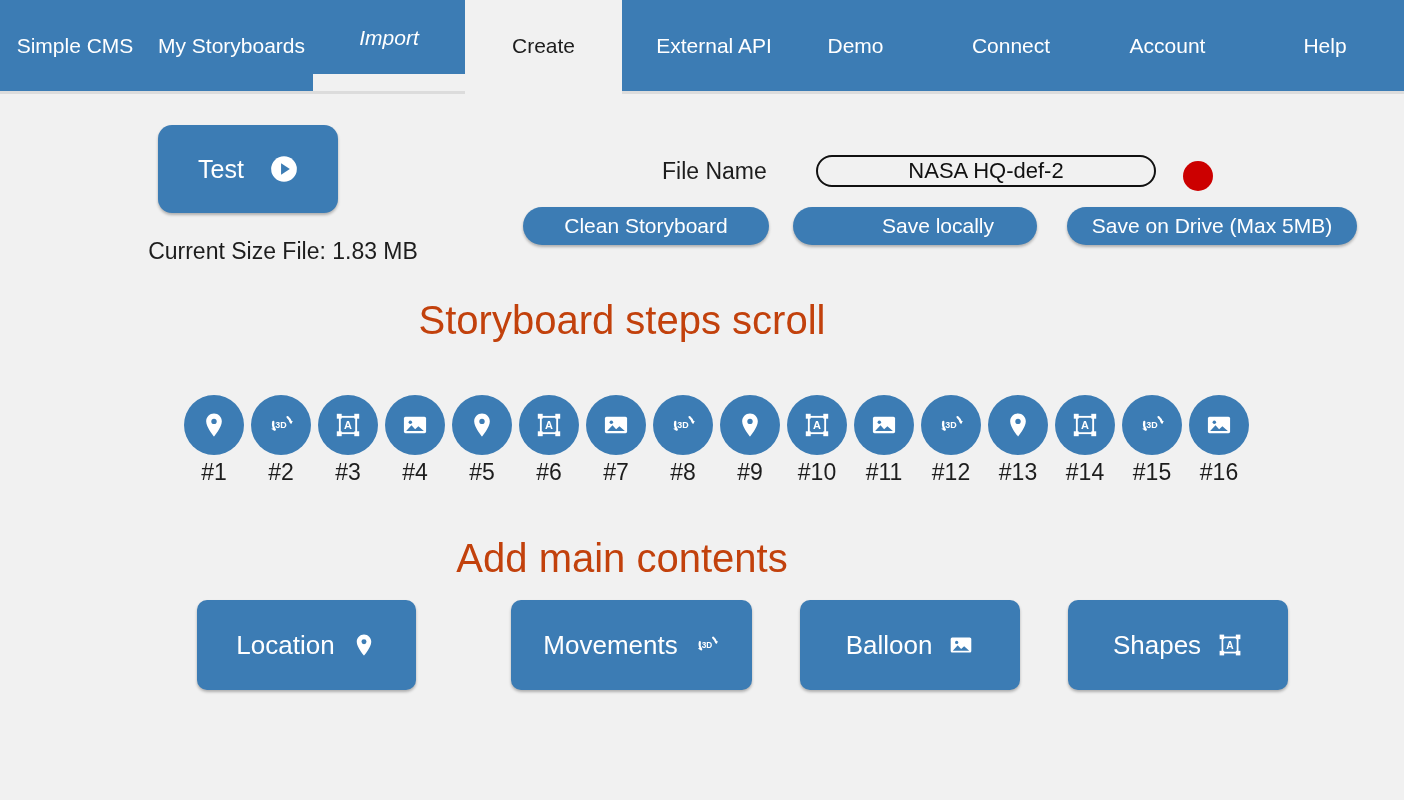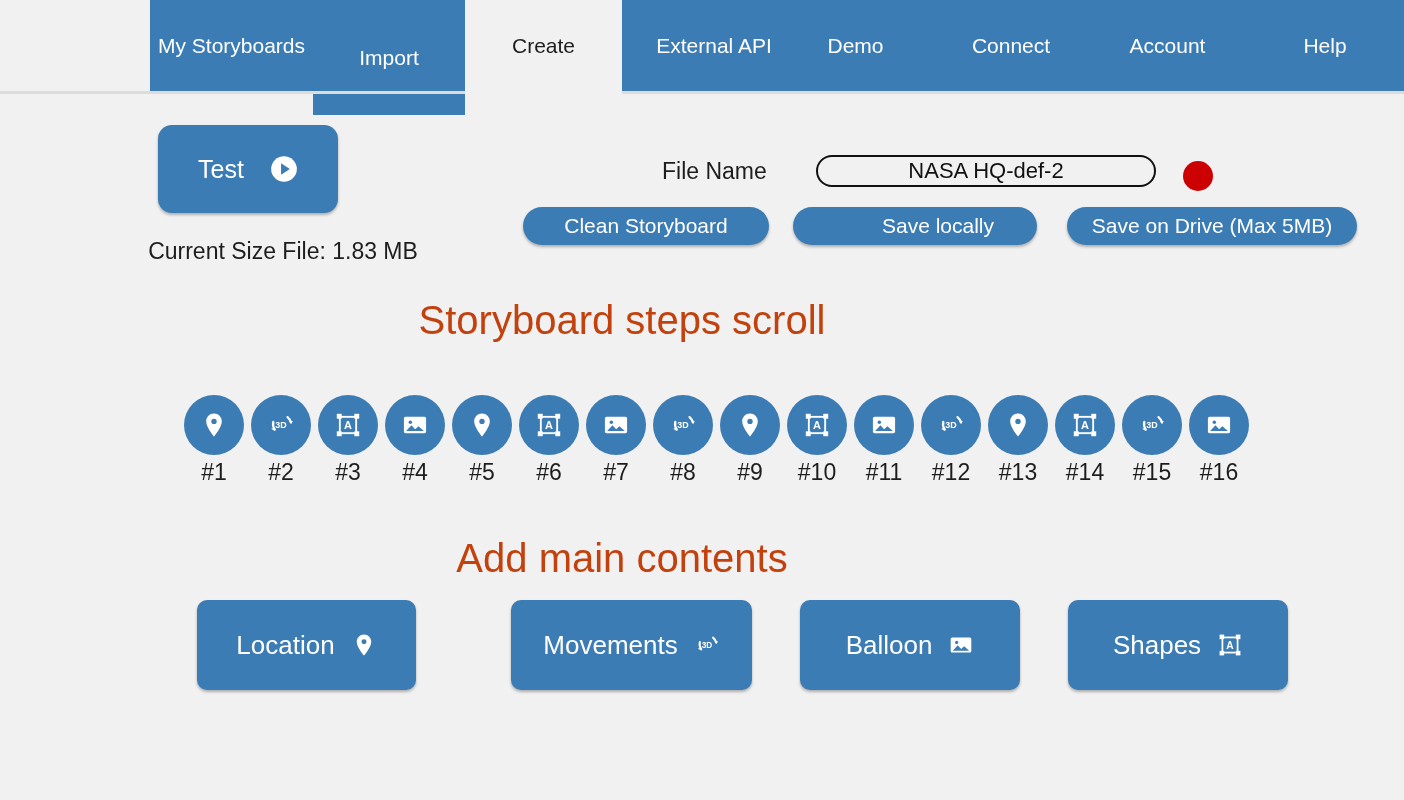--- a/index.html
+++ b/index.html
@@ -164,24 +164,27 @@
   .content-btn svg { width: 26px; height: 26px; display: block; }
   #btn-location  { left: 197px;  width: 219px; }
   #btn-movements { left: 511px;  width: 241px; }
   #btn-balloon   { left: 800px;  width: 220px; }
   #btn-shapes    { left: 1068px; width: 220px; }
 </style>
 </head>
 <body>
 
 <div id="navbar">
+    <div class="nav-tab" style="position: absolute; left: 0px; width: 150px; top: 0px; height: 91px;">
+      <span>Simple CMS</span>
+    </div>
     <div class="nav-tab" style="position: absolute; left: 150px; width: 163px; top: 0px; height: 91px;">
       <span>My Storyboards</span>
     </div>
-    <div class="nav-tab" style="position: absolute; left: 313px; width: 152px; top: 0px; height: 115px;">
+    <div class="nav-tab" style="position: absolute; left: 313px; width: 152px; top: 0px; height: 74px; font-style: italic;">
       <span>Import</span>
     </div>
     <div class="nav-tab active" style="position: absolute; left: 465px; width: 157px; top: 0px; height: 91px;">
       <span>Create</span>
     </div>
     <div class="nav-tab" style="position: absolute; left: 622px; width: 156px; top: 0px; height: 91px; padding-left: 28px;">
       <span>External API</span>
     </div>
     <div class="nav-tab" style="position: absolute; left: 778px; width: 155px; top: 0px; height: 91px;">
       <span>Demo</span>

